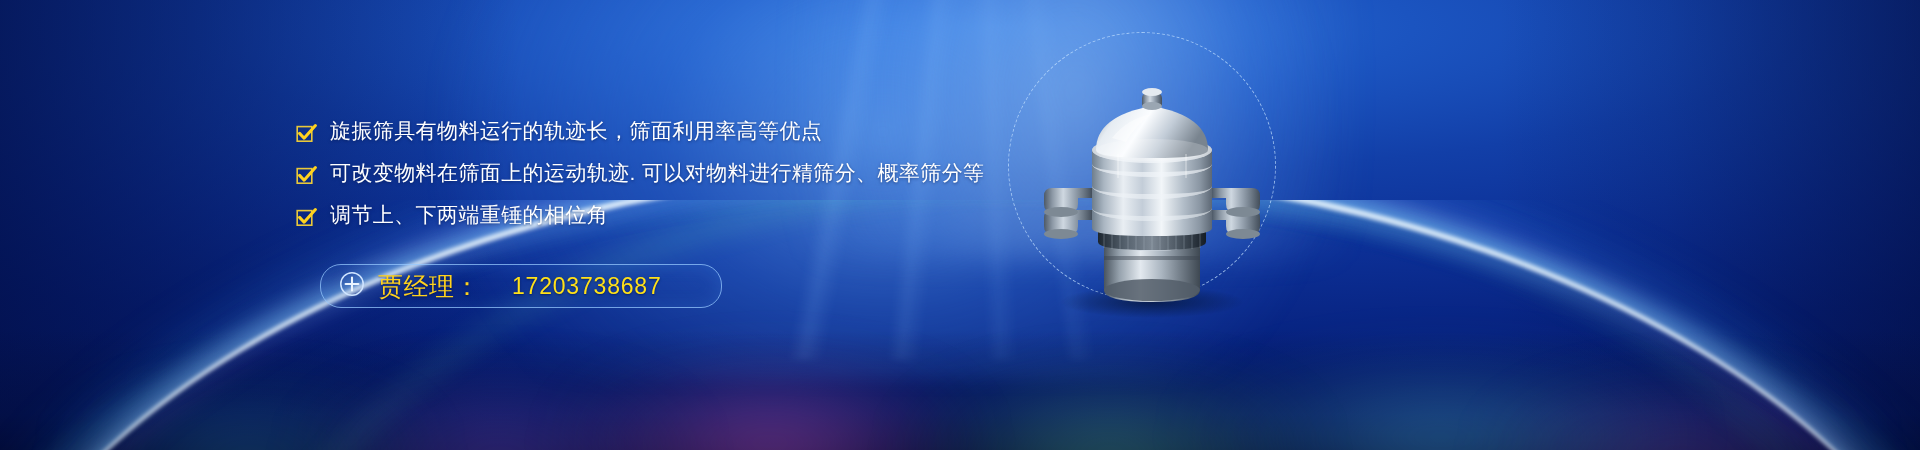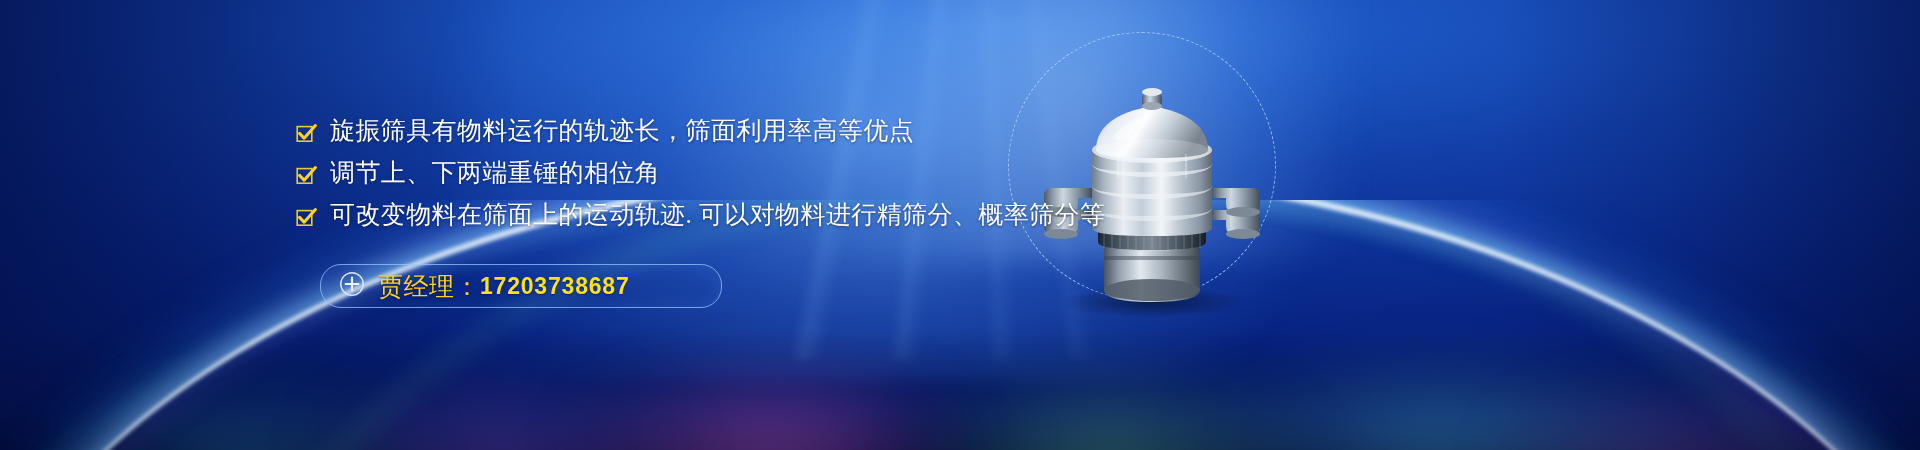--- a/index.html
+++ b/index.html
@@ -92,43 +92,43 @@
 
   
   .content{position:absolute;left:296px;top:118px;width:760px;}
   .bullet{display:flex;align-items:flex-start;margin-bottom:16px;}
   .check{
     width:21px;height:21px;flex:0 0 21px;margin-top:5px;margin-right:13px;
     position:relative;
   }
   .check svg{display:block;}
   .bullet-text{
-    color:#ffffff;font-size:25px;line-height:26px;white-space:nowrap;
+    color:#ffffff;font-size:21px;line-height:26px;white-space:nowrap;
     letter-spacing:.4px;
     text-shadow:0 1px 3px rgba(0,20,70,.55);
-    font-family:Liberation Serif, serif;
   }
 
   
   .contact{
     position:absolute;left:320px;top:264px;
     width:400px;height:42px;
     border:1px solid rgba(150,200,255,.75);
     border-radius:21px;
     display:flex;align-items:center;
     box-shadow:inset 0 0 18px rgba(90,160,255,.16);
   }
   .plus-icon{margin-left:18px;flex:0 0 26px;}
   .contact-label{
     margin-left:13px;color:#ffd21e;font-size:25px;letter-spacing:.5px;
     text-shadow:0 1px 2px rgba(0,15,60,.6);
   }
   .contact-phone{
-    color:#ffe119;font-size:23px;font-weight:bold;letter-spacing:.8px;
+    color:#ffe119;font-size:23px;font-weight:normal;letter-spacing:.8px;
     text-shadow:0 1px 2px rgba(0,15,60,.6);
+    margin-left:32px;
   }
 
   
   .dashed-circle{
     position:absolute;left:1008px;top:32px;width:266px;height:266px;
     border:1.5px dashed rgba(195,225,255,.72);
     border-radius:50%;
   }
   .machine{position:absolute;left:1000px;top:58px;width:300px;height:260px;}
 </style>
@@ -297,31 +297,31 @@
       <span class="bullet-text">旋振筛具有物料运行的轨迹长，筛面利用率高等优点</span>
     </div>
 
     <div class="bullet">
       <span class="check">
         <svg width="21" height="21" viewBox="0 0 21 21">
           <rect x="1.2" y="3.6" width="14.6" height="14.6" fill="none" stroke="#e9c83a" stroke-width="1.6"></rect>
           <path d="M3.6 10.4 L8.1 15.2 L19.4 2.6" fill="none" stroke="#ffd21e" stroke-width="3" stroke-linecap="round" stroke-linejoin="round"></path>
         </svg>
       </span>
-      <span class="bullet-text">调节上、下两端重锤的相位角</span>
+      <span class="bullet-text">可改变物料在筛面上的运动轨迹. 可以对物料进行精筛分、概率筛分等</span>
     </div>
 
     <div class="bullet">
       <span class="check">
         <svg width="21" height="21" viewBox="0 0 21 21">
           <rect x="1.2" y="3.6" width="14.6" height="14.6" fill="none" stroke="#e9c83a" stroke-width="1.6"></rect>
           <path d="M3.6 10.4 L8.1 15.2 L19.4 2.6" fill="none" stroke="#ffd21e" stroke-width="3" stroke-linecap="round" stroke-linejoin="round"></path>
         </svg>
       </span>
-      <span class="bullet-text">可改变物料在筛面上的运动轨迹. 可以对物料进行精筛分、概率筛分等</span>
+      <span class="bullet-text">调节上、下两端重锤的相位角</span>
     </div>
 
   </div>
 
   <div class="contact">
     <span class="plus-icon">
       <svg width="26" height="26" viewBox="0 0 26 26">
         <circle cx="13" cy="13" r="11.2" fill="none" stroke="#cfe4ff" stroke-width="1.5"></circle>
         <path d="M13 6.6 L13 19.4 M6.6 13 L19.4 13" stroke="#eaf4ff" stroke-width="2.1" stroke-linecap="round"></path>
       </svg>

